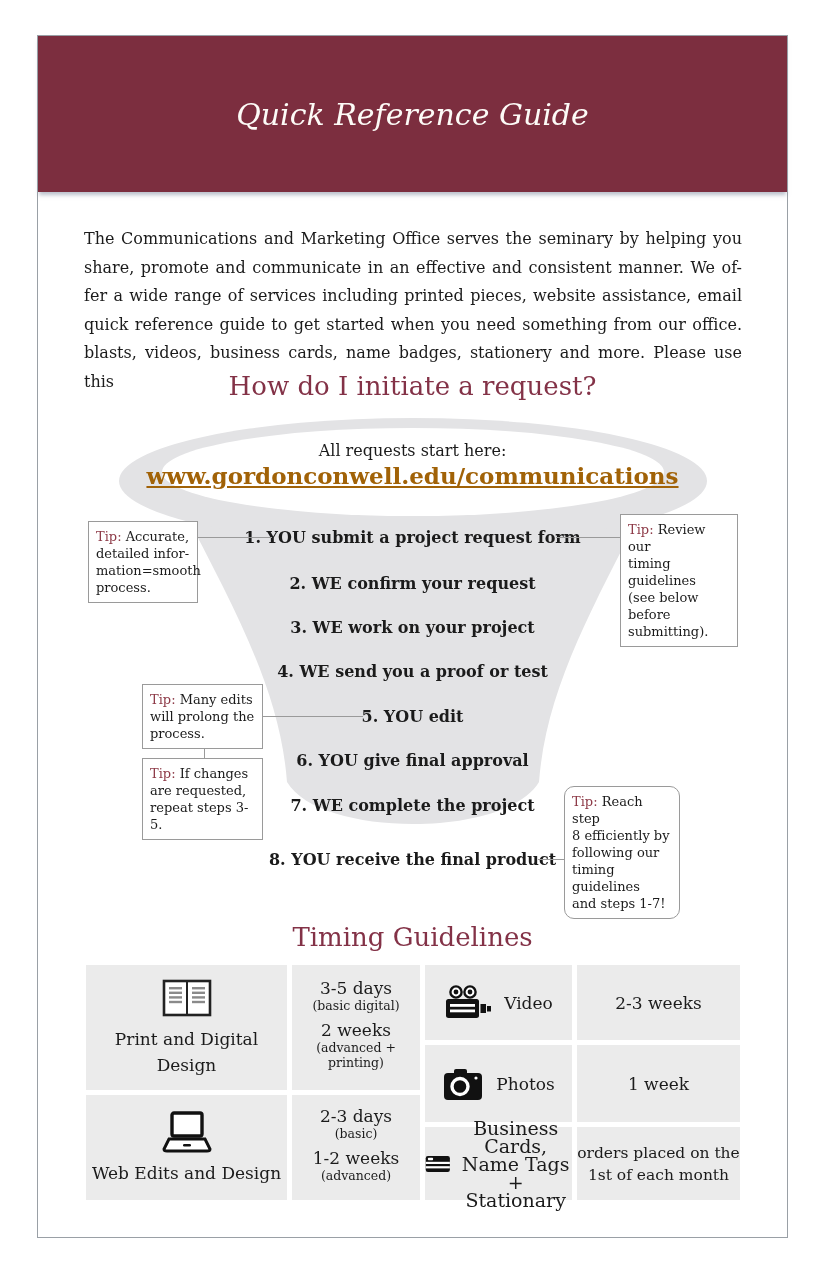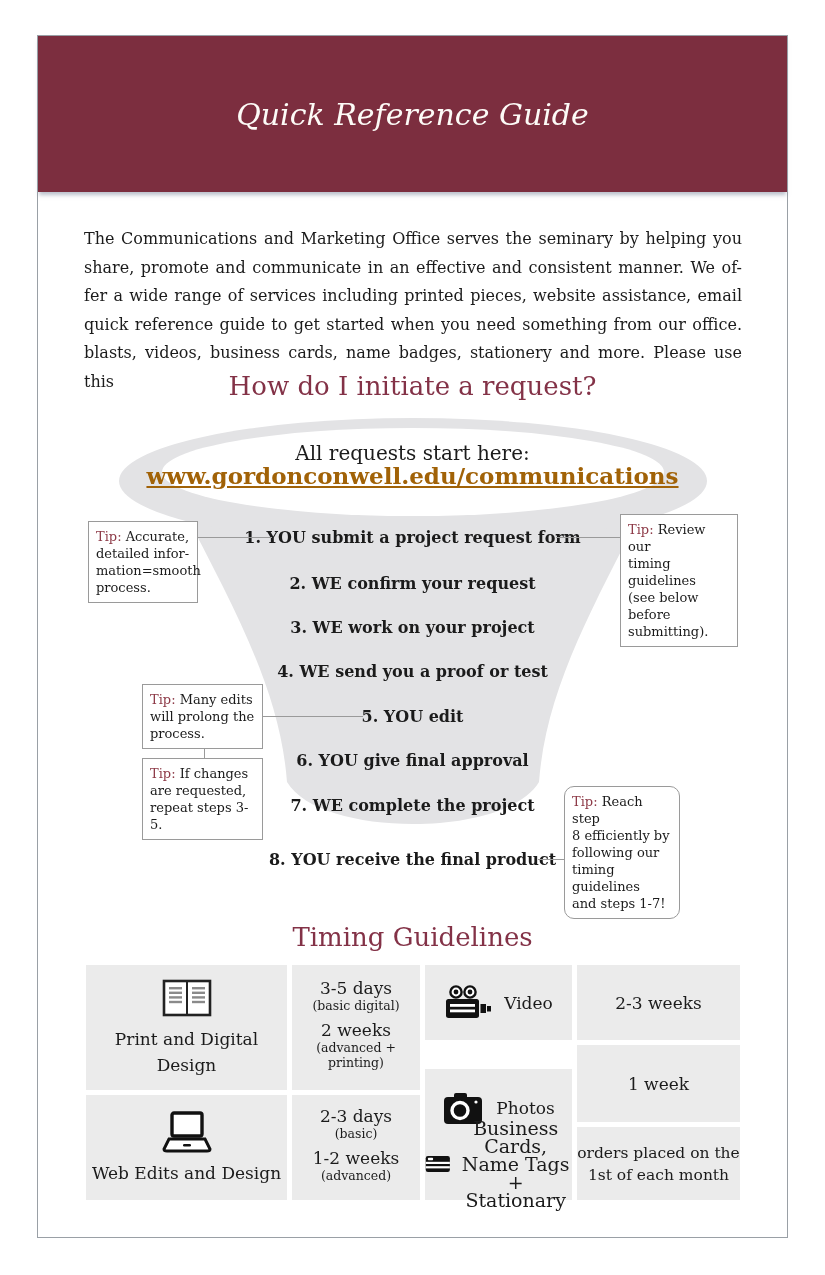--- a/index.html
+++ b/index.html
@@ -12,21 +12,21 @@
   .header .t1{color:#fdfbf7;font-size:31px;letter-spacing:.5px;}
   .header .t2{color:#fdfbf7;font-size:30px;font-style:italic;}
   .intro{position:absolute;left:84px;top:225px;width:658px;font-size:16px;line-height:28.5px;}
   .intro div{text-align:justify;text-align-last:justify;}
   .intro div:last-child{text-align-last:left;}
   .sec-heading{position:absolute;left:38px;width:749px;text-align:center;
                color:var(--heading);font-size:26px;}
   .h-request{top:371px;}
   .h-timing{top:922px;}
   .funnel{position:absolute;left:100px;top:418px;}
-  .funnel-label{position:absolute;left:38px;top:441px;width:749px;text-align:center;font-size:20px;}
+  .funnel-label{position:absolute;left:38px;top:441px;width:749px;text-align:center;font-size:16px;}
   .funnel-url{position:absolute;left:38px;top:462px;width:749px;text-align:center;
               font-size:23px;font-weight:bold;text-decoration:underline;color:#a16207;}
   .step{position:absolute;left:38px;width:749px;text-align:center;font-weight:bold;font-size:16px;}
   .s1{top:528px}.s2{top:574px}.s3{top:618px}.s4{top:662px}
   .s5{top:707px}.s6{top:751px}.s7{top:796px}.s8{top:850px}
   .tip{position:absolute;background:#fff;border:1px solid #9a9a9a;box-sizing:border-box;
        padding:6px 7px;font-size:13px;line-height:17px;}
   .tip-label{color:var(--tip);}
   .tip1{left:88px;top:521px;width:110px;}
   .tip2{left:620px;top:514px;width:118px;}
@@ -42,21 +42,21 @@
   .c5{left:538px;top:859px;width:26px;}
   .cell{position:absolute;background:var(--cell);box-sizing:border-box;
         display:flex;flex-direction:column;align-items:center;justify-content:center;}
   .cell-row{flex-direction:row;gap:12px;}
   .c1A{left:86px;top:965px;width:201px;height:125px;gap:6px;}
   .c2A{left:292px;top:965px;width:128px;height:125px;}
   .c1B{left:86px;top:1095px;width:201px;height:105px;gap:4px;}
   .c2B{left:292px;top:1095px;width:128px;height:105px;}
   .c3V{left:425px;top:965px;width:147px;height:75px;}
   .c4V{left:577px;top:965px;width:163px;height:75px;}
-  .c3P{left:425px;top:1045px;width:147px;height:77px;margin-top:24px;}
+  .c3P{left:425px;top:1045px;width:147px;height:77px;}
   .c4P{left:577px;top:1045px;width:163px;height:77px;}
   .c3C{left:425px;top:1127px;width:147px;height:73px;gap:8px;}
   .c4C{left:577px;top:1127px;width:163px;height:73px;}
   .cat-label{font-size:17px;line-height:26px;text-align:center;}
   .time-big{font-size:17px;line-height:20px;text-align:center;}
   .time-note{font-size:12.5px;line-height:15px;text-align:center;margin-bottom:7px;}
   .svc-label{font-size:17px;}
   .small-label{font-size:19px;line-height:18px;text-align:center;}
   .time-lines{font-size:15.5px;line-height:22px;text-align:center;}
 </style>

